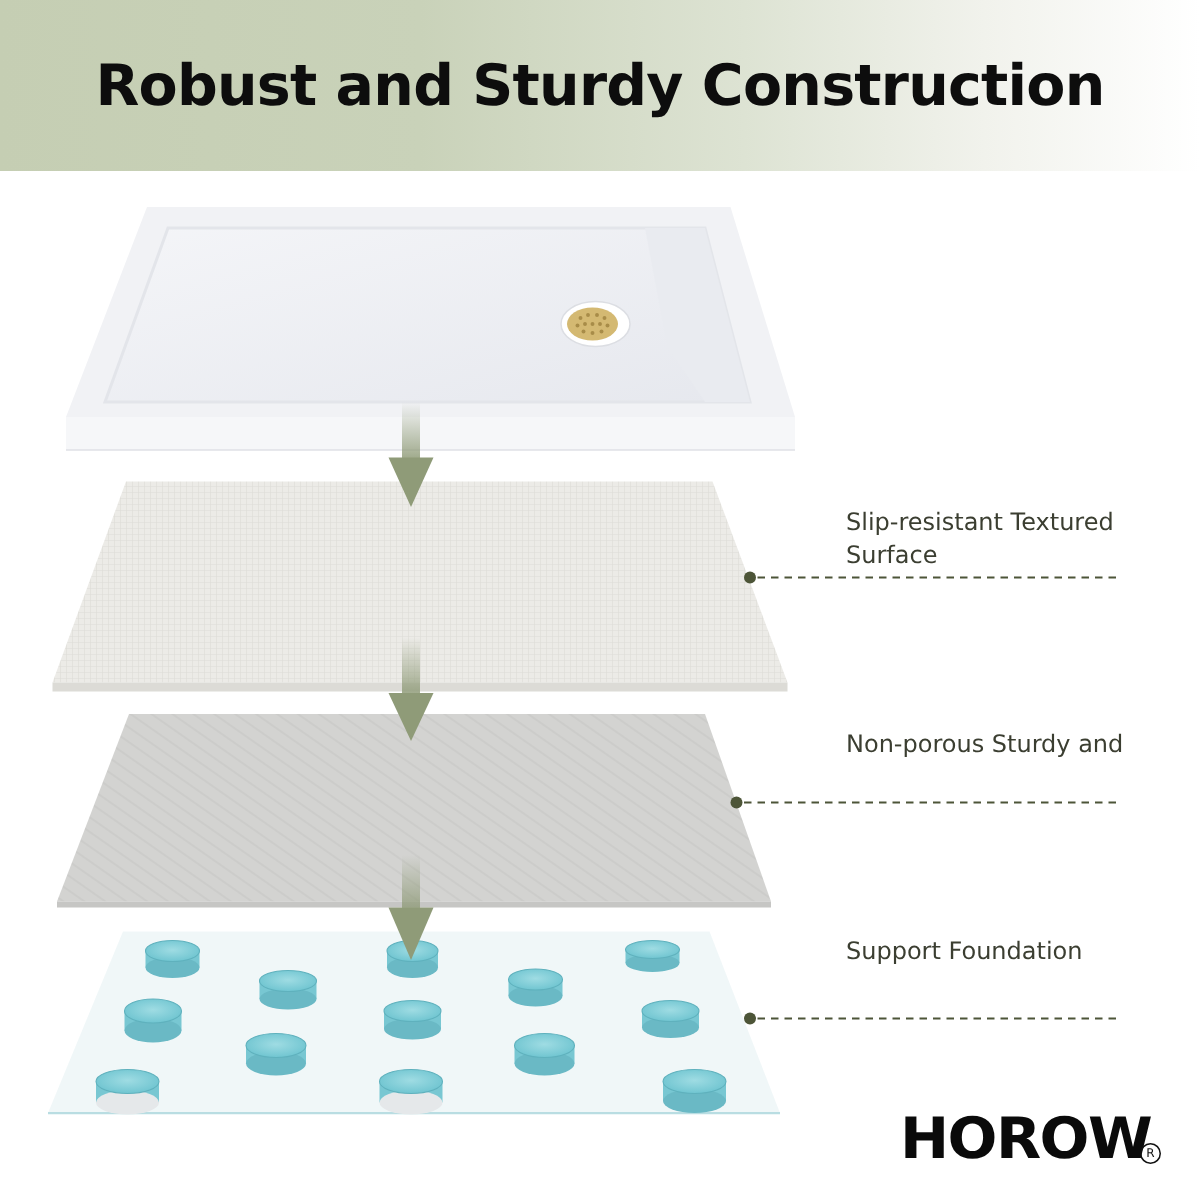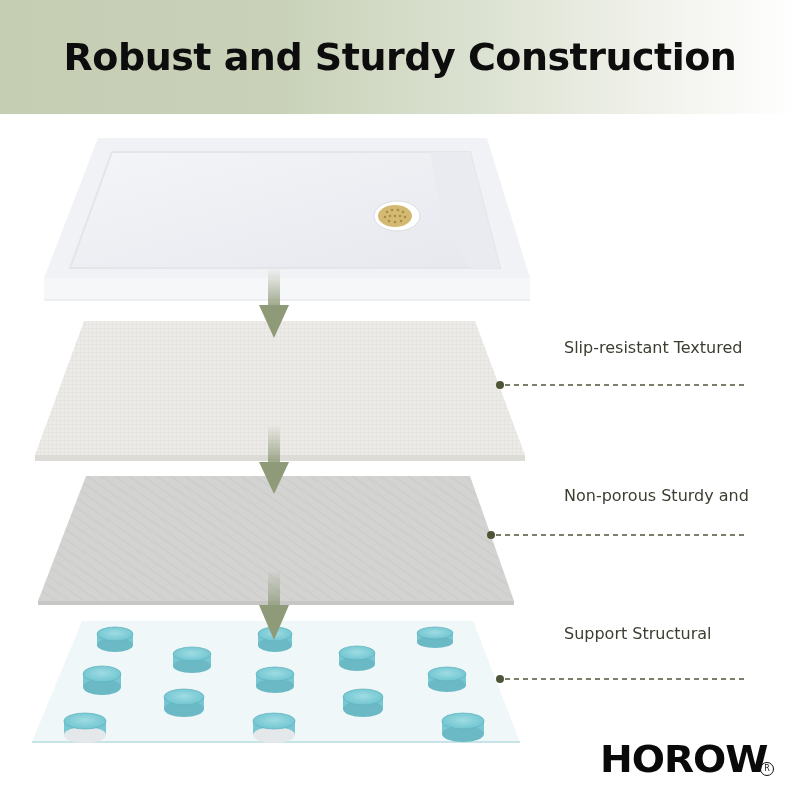--- a/index.html
+++ b/index.html
@@ -177,22 +177,23 @@
     <line x1="496" y1="535" x2="745" y2="535" stroke="#4d5538" stroke-width="1.3" stroke-dasharray="5,4"></line>
   </g>
   <g>
     <circle cx="500" cy="679" r="4" fill="#4d5538"></circle>
     <line x1="505" y1="679" x2="745" y2="679" stroke="#4d5538" stroke-width="1.3" stroke-dasharray="5,4"></line>
   </g>
 </svg>
 
 <div class="label" style="top:337px;">
   <div>Slip-resistant Textured</div>
+  <div>Surface</div>
 </div>
 <div class="label" style="top:485px;">
   <div>Non-porous Sturdy and</div>
 </div>
 <div class="label" style="top:623px;">
-  <div>Support Structural</div>
+  <div>Support Foundation</div>
 </div>
 
 <div class="logo">HOROW</div>
 <div class="reg">R</div>
 
 </body></html>

